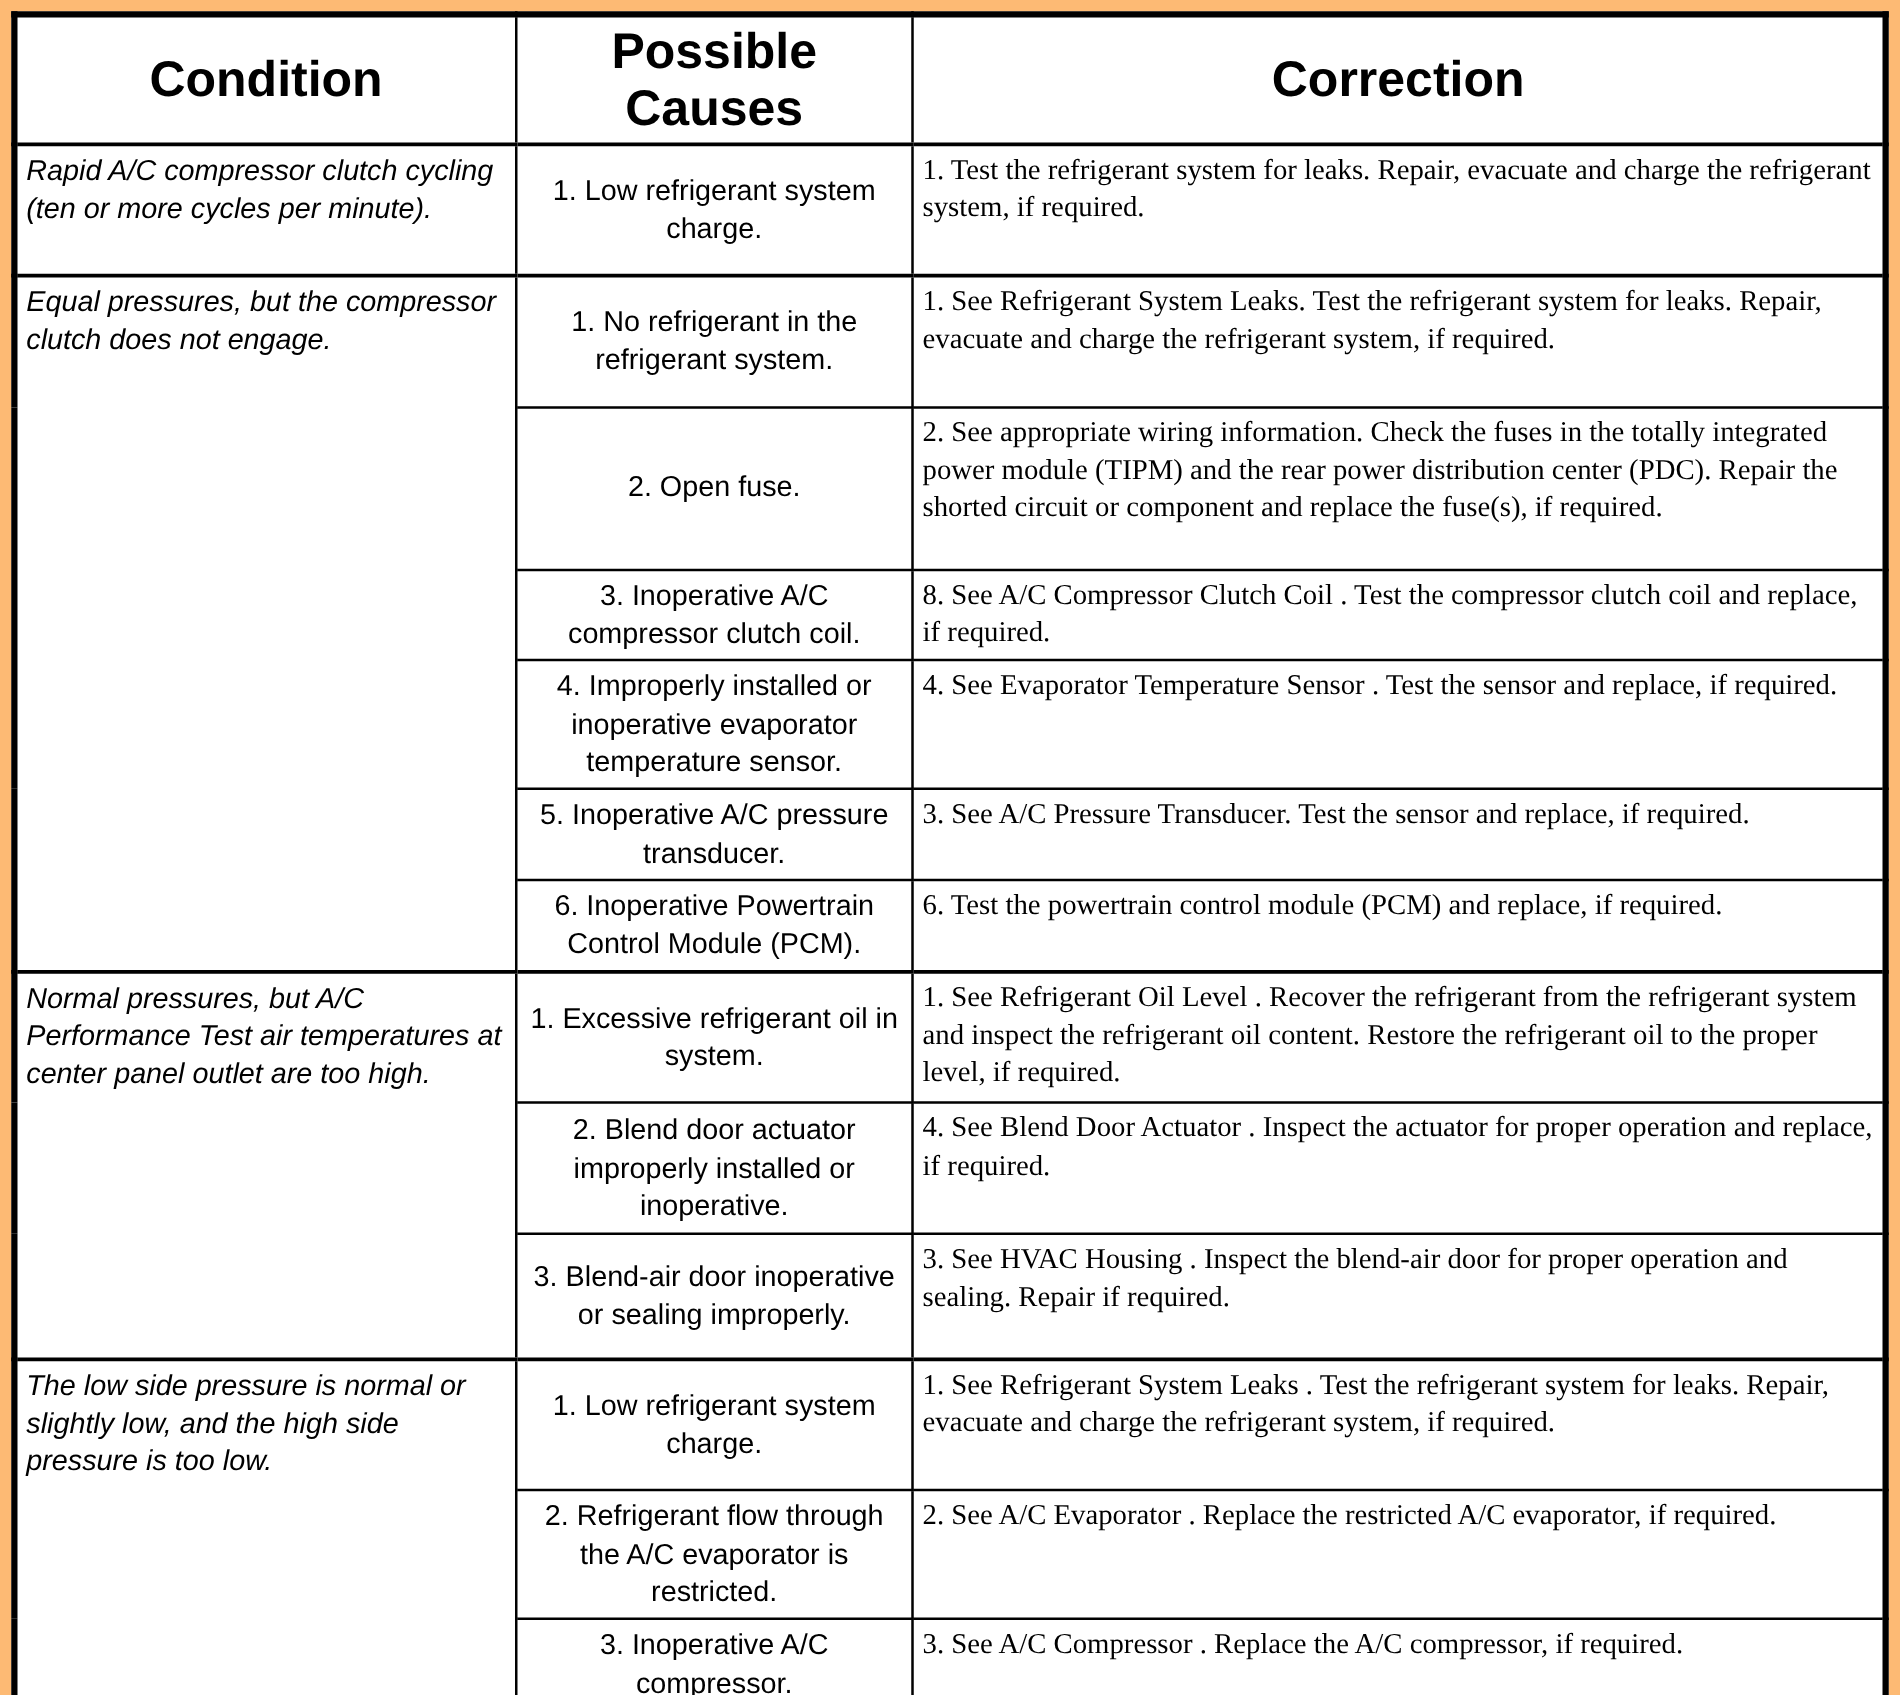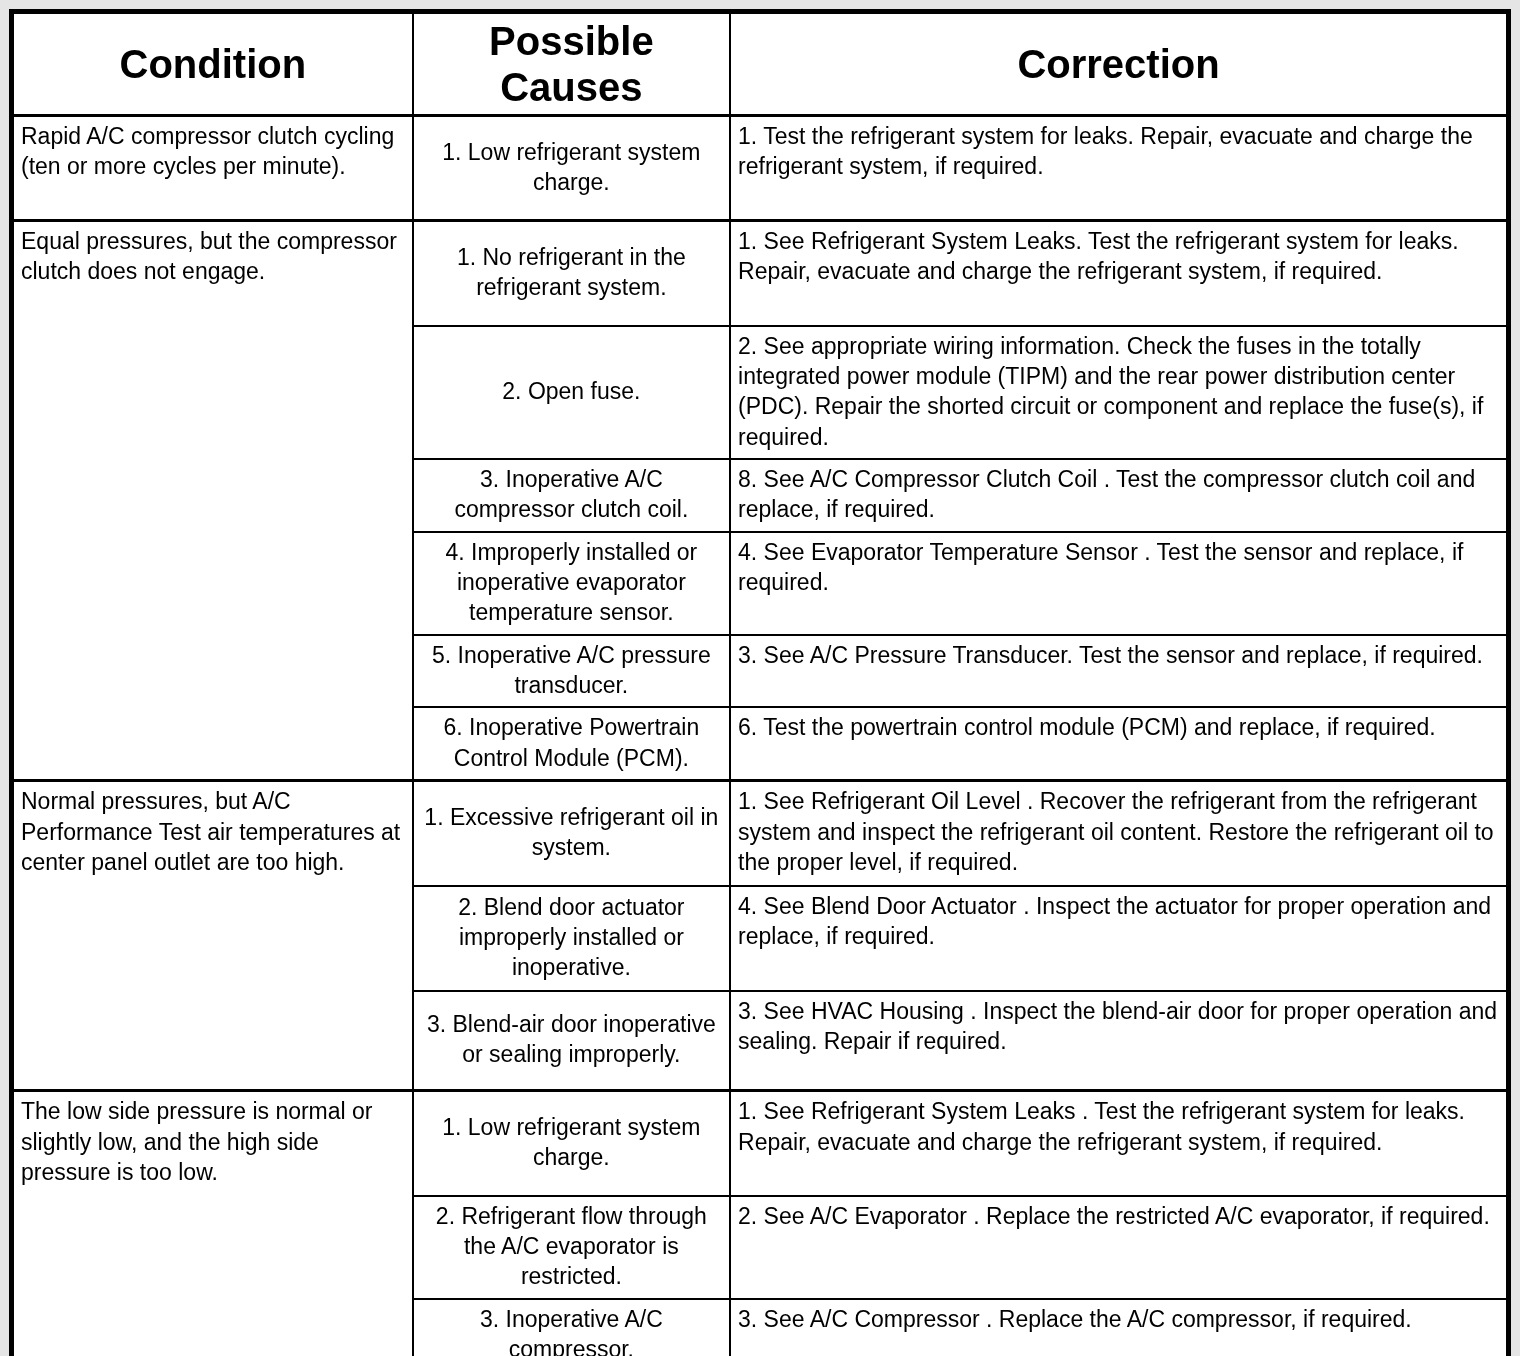--- a/index.html
+++ b/index.html
@@ -4,21 +4,21 @@
 <style>
   html, body {
     margin: 0;
     padding: 0;
     background: #ffffff;
     font-family: "Liberation Sans", sans-serif;
   }
   .page {
     width: 1520px;
     height: 1356px;
-    background: #e5e5e5;
+    background: #fdba74;
     box-sizing: border-box;
     padding: 9px;
   }
   table.diag {
     border-collapse: collapse;
     table-layout: fixed;
     width: 1502px;
     background: #ffffff;
     border: 5px solid #000000;
   }
@@ -42,23 +42,23 @@
     height: 98px;
     border-bottom: 3px solid #000000;
   }
   td {
     font-size: 23px;
     font-weight: normal;
     line-height: 1.32;
     padding: 4px 7px 6px 7px;
     text-align: left;
   }
-  td.condition  { vertical-align: top; }
+  td.condition  { vertical-align: top; font-style: italic; }
   td.cause      { vertical-align: middle; text-align: center; }
-  td.correction { vertical-align: top; }
+  td.correction { vertical-align: top; font-family: Liberation Serif, serif; }
 
   tr.section-start td { border-top: 3px solid #000000; }
 
   
   tr.h105 { height: 105px; }
   tr.h130 { height: 130px; }
   tr.h100 { height: 100px; }
   tr.h103 { height: 103px; }
   tr.h75  { height: 65px; }
   tr.h65  { height: 65px; }

